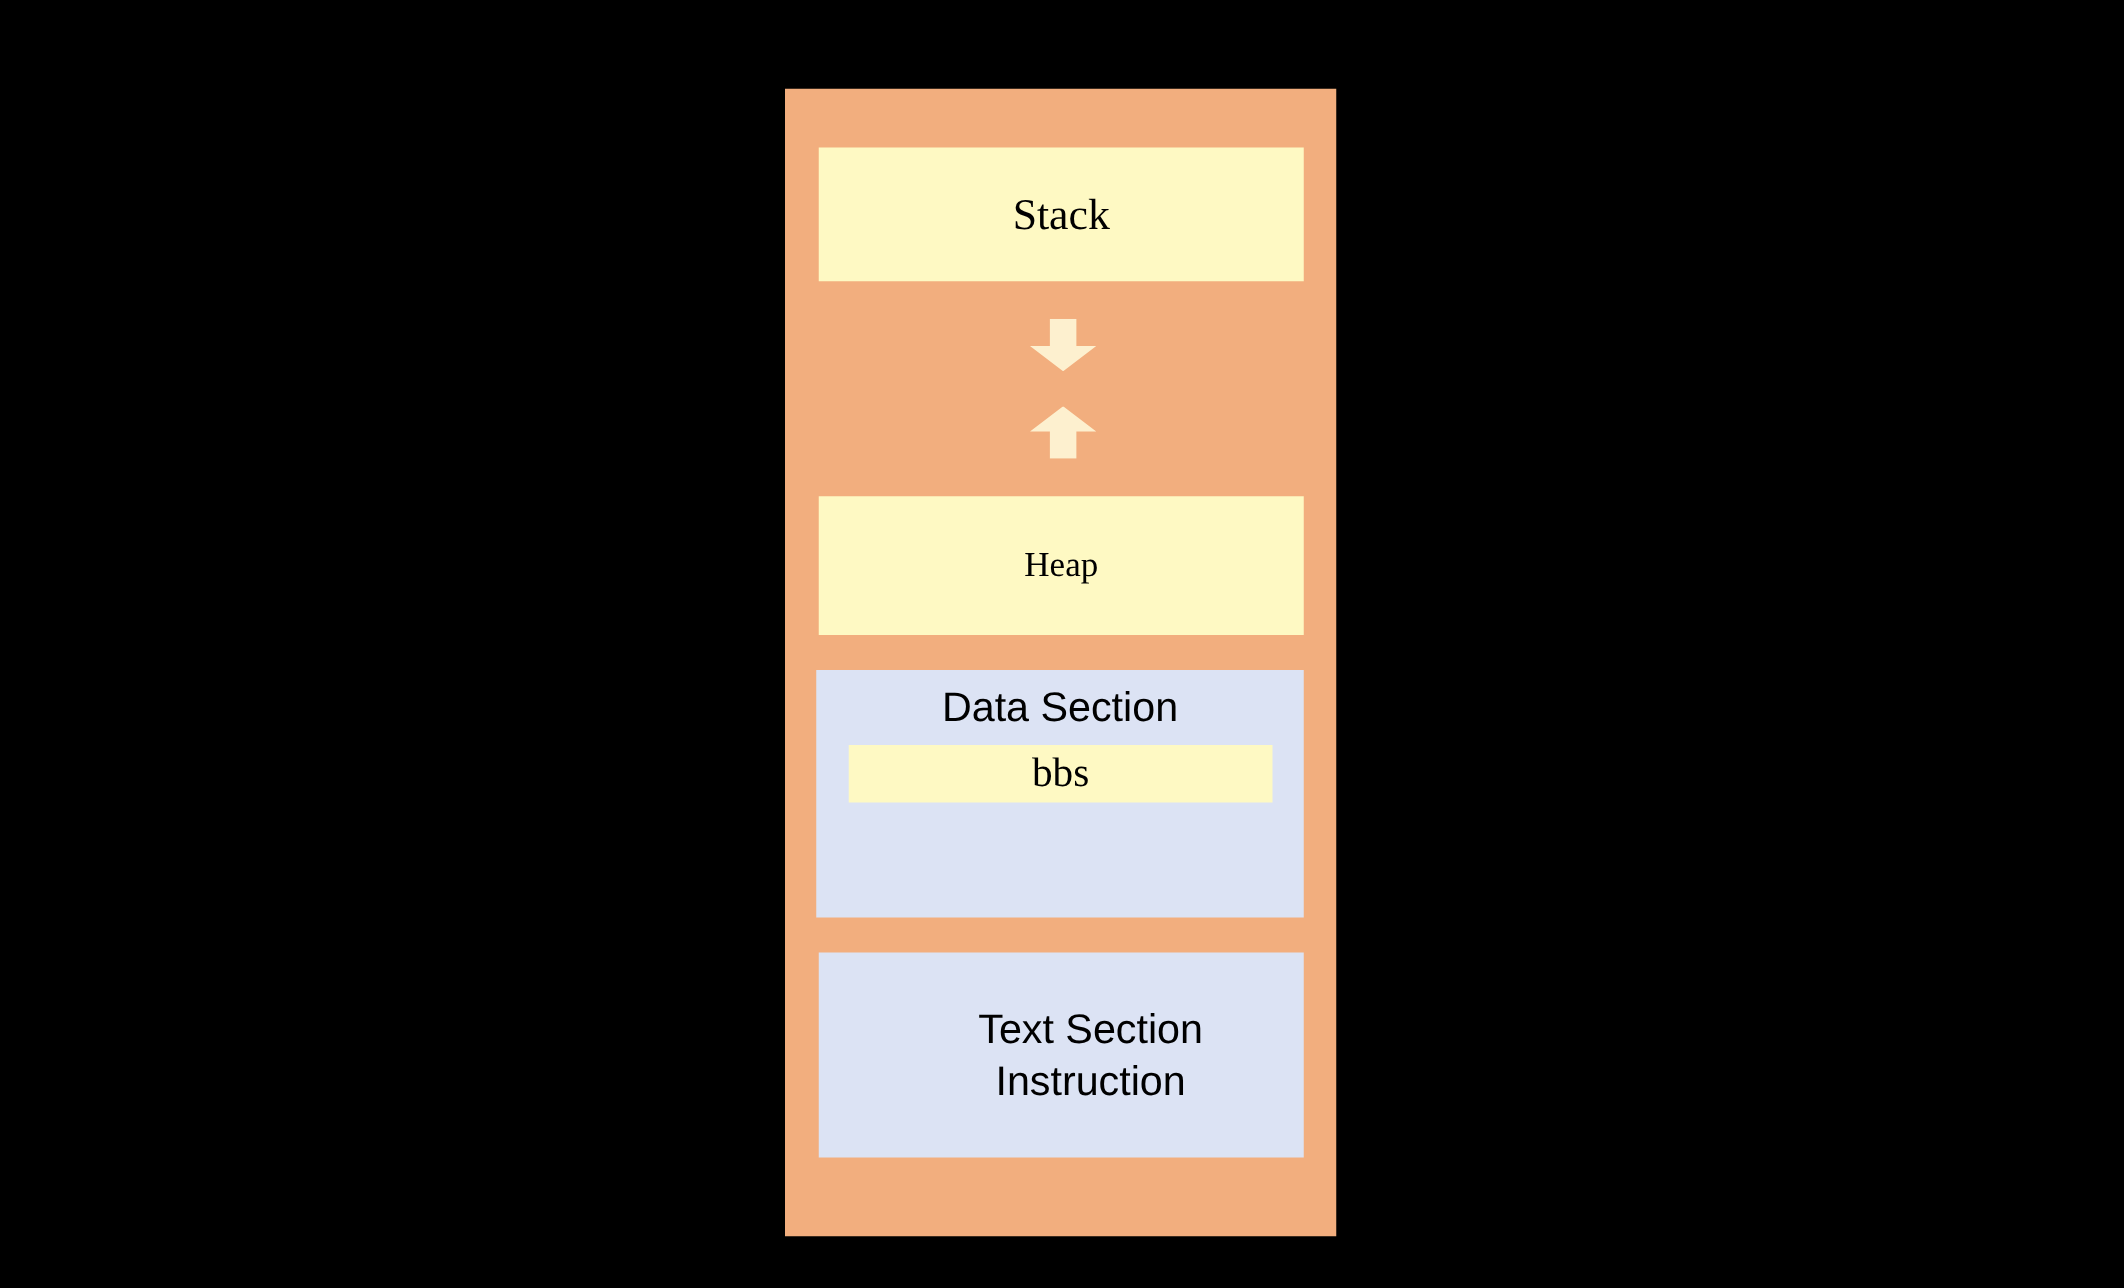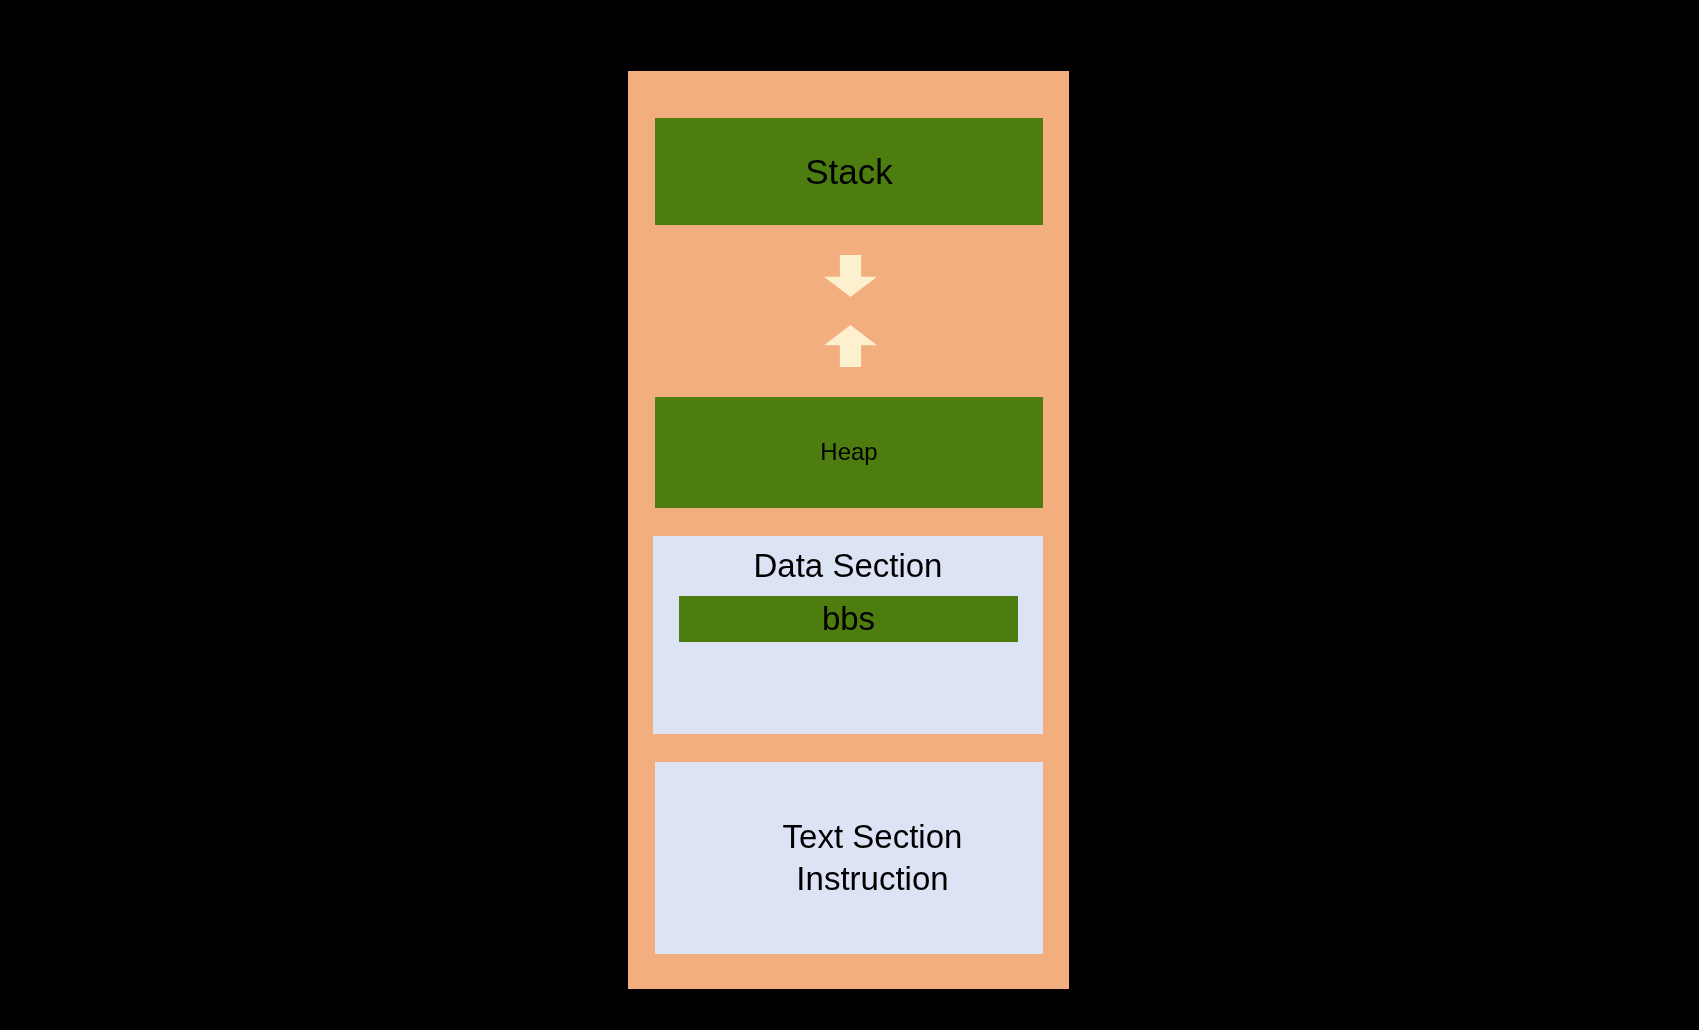--- a/index.html
+++ b/index.html
@@ -30,21 +30,21 @@
     position: absolute;
     box-sizing: border-box;
     display: flex;
     align-items: center;
     justify-content: center;
     text-align: center;
     color: #000000;
     line-height: 1.18;
     white-space: pre-line;
   }
-  .cream { background: #4d7c0f; }
+  .cream { background: #fef9c3; font-family: Liberation Serif, serif; }
   .blue  { background: #DCE3F4; padding-left: 47px; }
 
   
   #stack-box {
     left: 27px;
     top: 47px;
     width: 388px;
     height: 107px;
     font-size: 35px;
   }
@@ -66,21 +66,21 @@
     background: #FDF0CF;
     clip-path: polygon(50% 0%, 100% 48%, 70% 48%, 70% 100%, 30% 100%, 30% 48%, 0% 48%);
   }
 
   
   #heap-box {
     left: 27px;
     top: 326px;
     width: 388px;
     height: 111px;
-    font-size: 24px;
+    font-size: 28px;
   }
 
   
   #data-section-box {
     left: 25px;
     top: 465px;
     width: 390px;
     height: 198px;
     display: block;
   }
@@ -108,21 +108,21 @@
     color: #000000;
   }
   #bbs-box  { top: 60px; }
   #data-box { top: 121px; }
 
   
   #text-section-box {
     left: 27px;
     top: 691px;
     width: 388px;
-    height: 192px;
+    height: 164px;
     font-size: 33px;
   }
   #text-section-label {
     display: block;
     text-align: center;
     line-height: 1.28;
     white-space: pre-line;
   }
 </style>
 </head>

